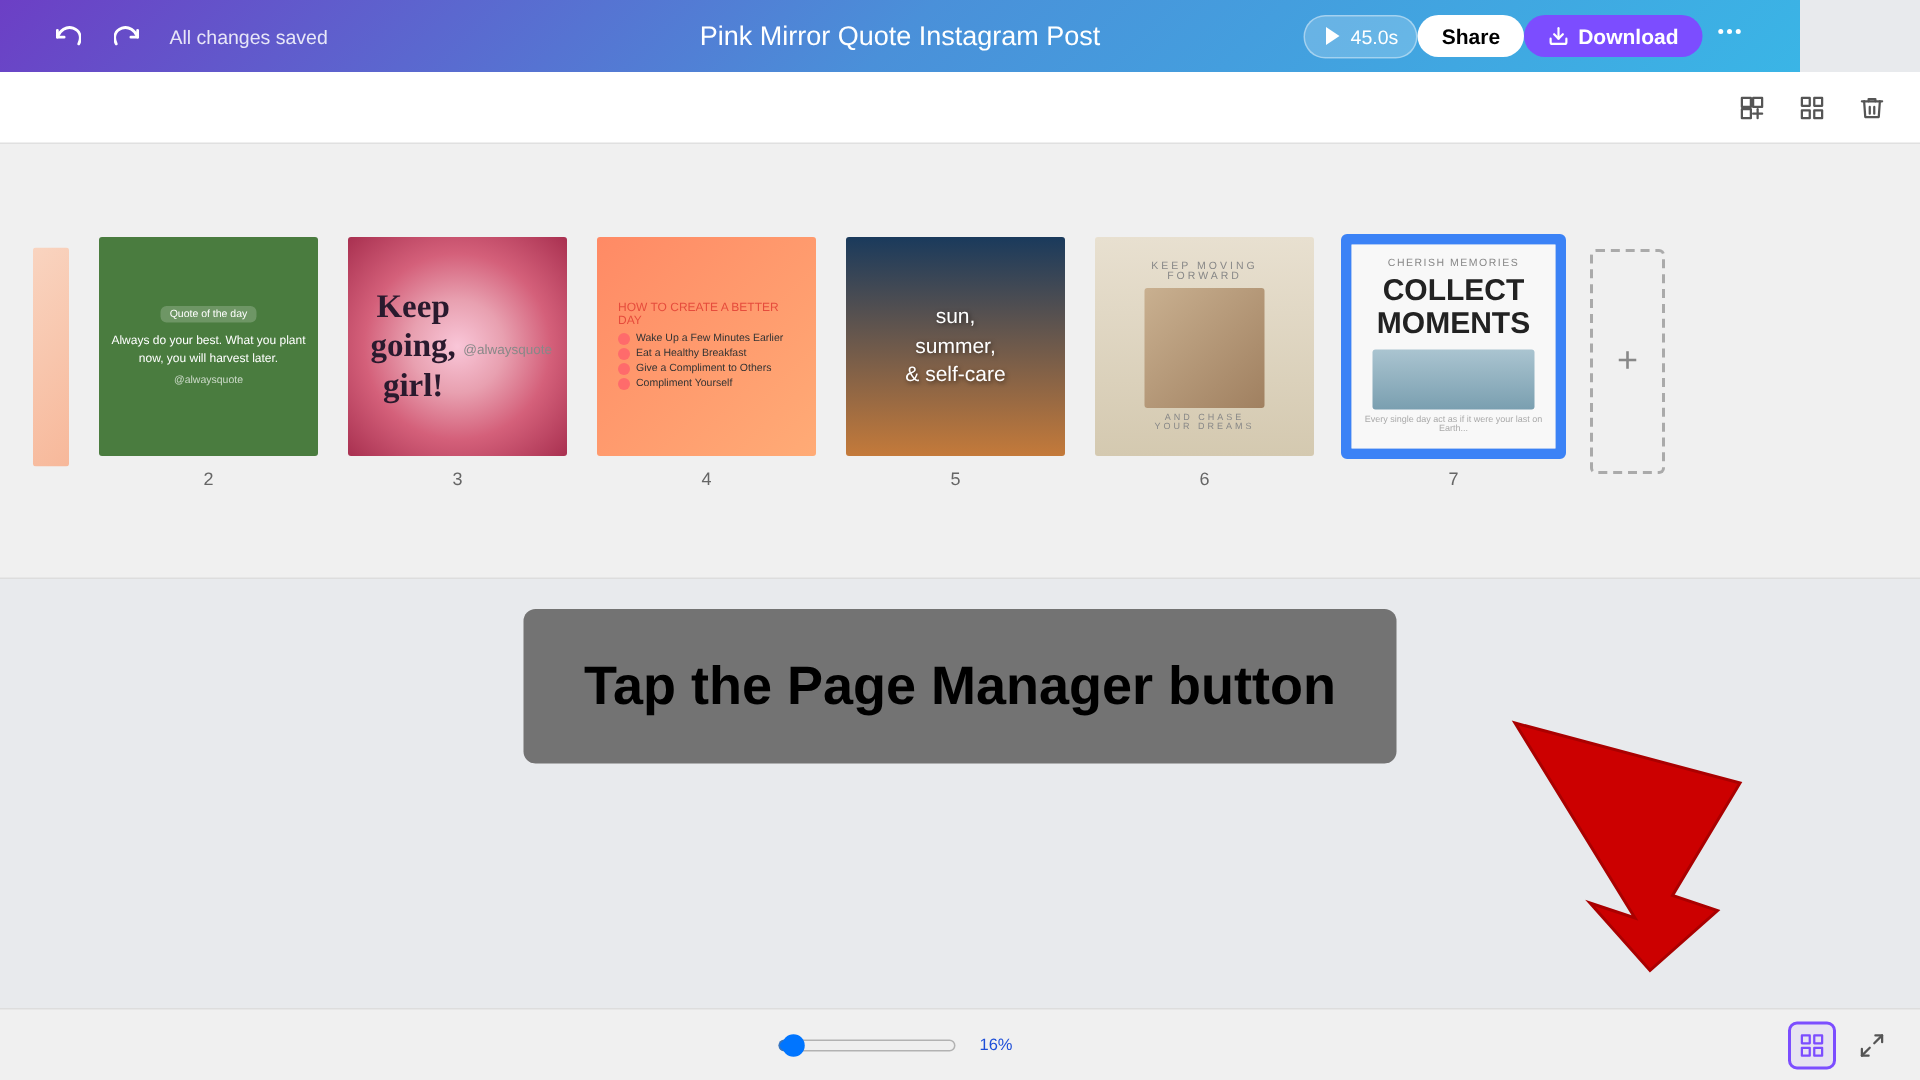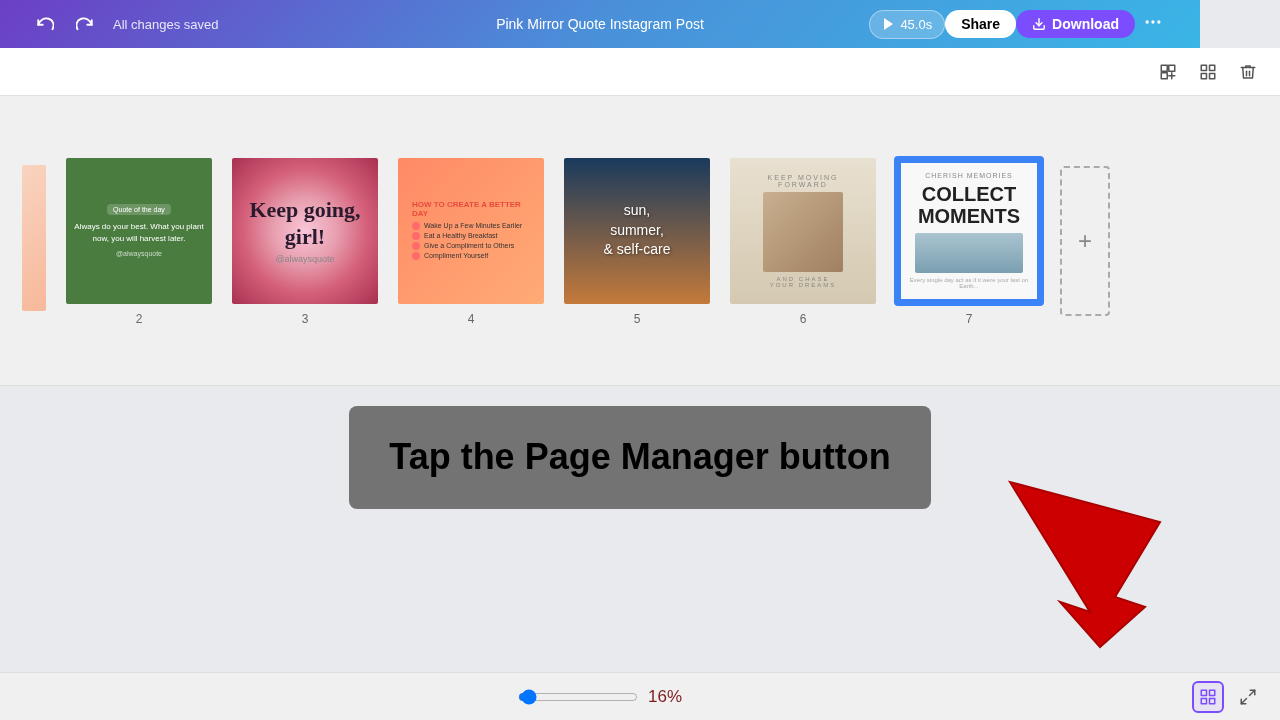--- a/index.html
+++ b/index.html
@@ -26,21 +26,21 @@
     .tb-status {
       color: rgba(255,255,255,0.85);
       font-size: 13px;
       margin-left: 4px;
     }
     .tb-title {
       position: absolute;
       left: 50%;
       transform: translateX(-50%);
       color: white;
-      font-size: 14px;
+      font-size: 18px;
       font-weight: 500;
       white-space: nowrap;
     }
     .tb-right {
       margin-left: auto;
       display: flex;
       align-items: center;
       gap: 0;
     }
     .btn-share {
@@ -207,21 +207,21 @@
       gap: 8px;
       position: absolute;
       bottom: 0;
     }
     .zoom-slider-container {
       display: flex; align-items: center; gap: 8px;
       margin-right: auto;
       margin-left: auto;
     }
     .zoom-pct {
-      font-size: 17px; color: #7f1d1d; min-width: 36px; text-align: right;
+      font-size: 11px; color: #1d4ed8; min-width: 36px; text-align: center;
     }
     input[type=range] {
       width: 120px;
     }
     .bb-icon-btn {
       width: 32px; height: 32px;
       border: none; background: transparent; cursor: pointer;
       display: flex; align-items: center; justify-content: center;
       border-radius: 6px; color: #555; font-size: 15px;
     }
@@ -230,21 +230,21 @@
       color: #7c4dff;
       background: rgba(124,77,255,0.08);
     }
     
     .keep-going { font-family: Georgia, serif; font-size: 22px; font-weight: 700; color: #2a1a2e; text-align: center; line-height: 1.2; }
     .keep-going-sub { font-size: 9px; color: #888; margin-top: 4px; text-align: center; }
     .green-quote { color: white; font-size: 8px; line-height: 1.4; text-align: center; }
     .green-header { background: rgba(255,255,255,0.2); border-radius: 4px; padding: 2px 6px; font-size: 7px; color: white; margin-bottom: 6px; }
     .sun-text { color: white; font-size: 14px; font-weight: 400; text-align: center; line-height: 1.4; text-shadow: 1px 1px 3px rgba(0,0,0,0.5); }
     .how-to-box { padding: 6px; }
-    .how-to-title { font-size: 8px; font-weight: 700; color: #e64c3c; margin-bottom: 4px; }
+    .how-to-title { font-size: 8px; font-weight: 400; color: #e64c3c; margin-bottom: 4px; }
     .how-to-item { display: flex; align-items: center; gap: 4px; margin: 2px 0; }
     .how-to-dot { width: 8px; height: 8px; background: #ff6b6b; border-radius: 50%; flex-shrink: 0; }
     .how-to-txt { font-size: 7px; color: #333; }
     .collect-txt { font-size: 20px; font-weight: 800; color: #222; text-align: center; line-height: 1.1; }
     .cherish-txt { font-size: 7px; color: #888; text-align: center; letter-spacing: 1px; margin-bottom: 4px; }
     .collect-sub { font-size: 6px; color: #aaa; text-align: center; margin-top: 4px; }
   </style>
 </head>
 <body>
 
@@ -334,21 +334,21 @@
         <div class="green-quote">Always do your best. What you plant now, you will harvest later.</div>
         <div style="font-size:7px;color:rgba(255,255,255,0.7);margin-top:6px;">@alwaysquote</div>
       </div>
     </div>
     <span class="page-num">2</span>
   </div>
 
   <div class="page-thumb">
     <div class="page-thumb-img">
       <div class="thumb-3">
-        <div style="width:100%;height:100%;background: radial-gradient(ellipse at center, #f9c6d8 0%, #e8a0b0 30%, #d4607a 60%, #a83050 100%); display:flex; flex-direction:column; align-items:center; justify-content:center; padding:10px;">
+        <div style="width:100%;height:100%;background: radial-gradient(ellipse at center, #f9c6d8 0%, #e8a0b0 30%, #d4607a 60%, #a83050 100%); display:flex; flex-direction:row; align-items:center; justify-content:center; padding:10px;">
           <div class="keep-going">Keep going,<br>girl!</div>
           <div class="keep-going-sub">@alwaysquote</div>
         </div>
       </div>
     </div>
     <span class="page-num">3</span>
   </div>
 
   <div class="page-thumb">
     <div class="page-thumb-img">

